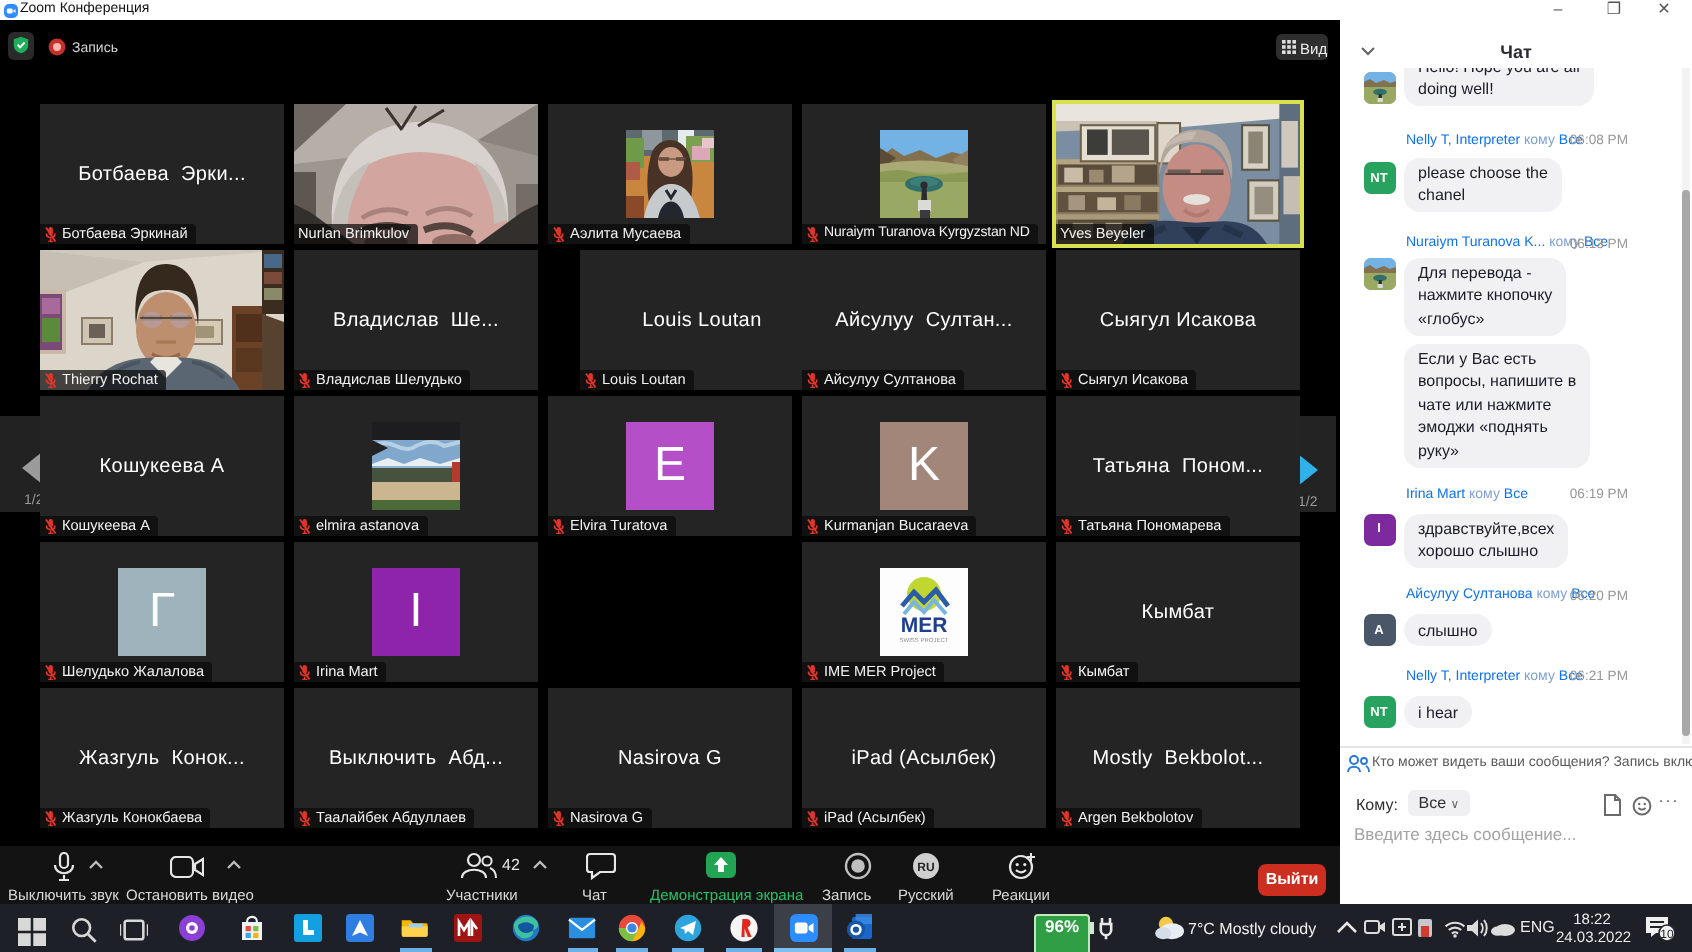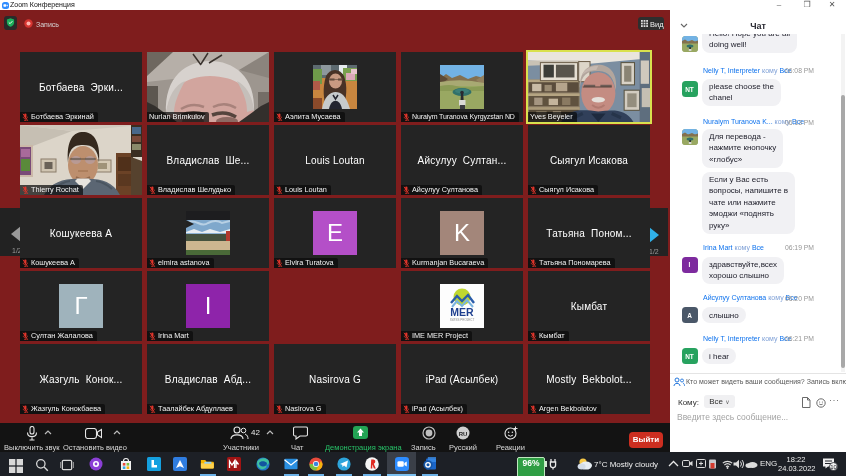--- a/index.html
+++ b/index.html
@@ -5,21 +5,21 @@
 html,body{width:846px;height:476px;overflow:hidden;background:#000}
 #page{position:absolute;top:0;left:0;width:846px;height:476px;font-family:"Liberation Sans",sans-serif;background:#1a1a1a}
 .abs{position:absolute}
 
 #titlebar{position:absolute;left:0;top:0;width:846px;height:10px;background:#fff;color:#0f0f0f}
 #titlebar .t{position:absolute;left:10px;top:1px;font-size:7px;color:#111}
 .zoomicon{position:absolute;border-radius:2.5px;background:#2d8cff}
 .zoomicon svg{position:absolute;left:0;top:0}
 .wc{position:absolute;top:0;width:12px;height:10px;color:#555;font-size:8px;text-align:center;line-height:10px}
 
-#video{position:absolute;left:0;top:10px;width:670px;height:442px;background:#7f1d1d}
+#video{position:absolute;left:0;top:10px;width:670px;height:442px;background:#000000}
 .tile{position:absolute;width:122px;height:70px;background:#242424;overflow:hidden}
 .nm{position:absolute;left:0;top:0;width:100%;height:100%;display:flex;align-items:center;justify-content:center;color:#fff;font-weight:normal;font-size:10px;letter-spacing:.2px;white-space:pre}
 .lbl{position:absolute;left:0;bottom:0;max-width:100%;background:rgba(10,10,10,.72);border-radius:0 2px 0 0;height:10.5px;display:flex;align-items:center;padding:0 4px 0 2px;color:#f2f2f2;font-size:7.3px;white-space:nowrap;overflow:hidden}
 .lbl .mi{display:inline-block;width:6px;height:8px;margin-right:3px;flex:none}
 .av{position:absolute;left:39px;top:13px;width:44px;height:44px;display:flex;align-items:center;justify-content:center;color:#fff;font-size:24px}
 
 #toolbar{position:absolute;left:0;top:423px;width:670px;height:29px;background:#131313}
 .tbi{position:absolute;color:#d9d9d9;font-size:7.5px;text-align:center;white-space:nowrap}
 
 #chat{position:absolute;left:670px;top:10px;width:176px;height:442px;background:#fff;color:#232333}
@@ -266,21 +266,21 @@
         <div class="nm">Владислав  Ше...</div>
         <div class="lbl">
           <span class="mi"><svg width="6.5" height="8.5" viewBox="0 0 13 17">
               <rect x="4.5" y="1" width="4.4" height="8.5" rx="2.2" fill="#e0352b"></rect>
               <path d="M2.5 7.5 c0 5.4 8.4 5.4 8.4 0 M6.7 12.8 v2 M4.2 15.5 h5" stroke="#e0352b" stroke-width="1.7" fill="none"></path>
               <path d="M2 1.5 11.5 15.5" stroke="#e0352b" stroke-width="1.9"></path>
             </svg></span>
           <span>Владислав Шелудько</span>
         </div>
       </div>
-    <div class="tile" style="left:274px;top:115px;">
+    <div class="tile" style="left:290px;top:115px;">
         <div class="nm">Louis Loutan</div>
         <div class="lbl">
           <span class="mi"><svg width="6.5" height="8.5" viewBox="0 0 13 17">
               <rect x="4.5" y="1" width="4.4" height="8.5" rx="2.2" fill="#e0352b"></rect>
               <path d="M2.5 7.5 c0 5.4 8.4 5.4 8.4 0 M6.7 12.8 v2 M4.2 15.5 h5" stroke="#e0352b" stroke-width="1.7" fill="none"></path>
               <path d="M2 1.5 11.5 15.5" stroke="#e0352b" stroke-width="1.9"></path>
             </svg></span>
           <span>Louis Loutan</span>
         </div>
       </div>
@@ -375,21 +375,21 @@
         </div>
       </div>
     <div class="tile" style="left:20px;top:261px;">
         <div class="av" style="background:#9fb3bc">Г</div>
         <div class="lbl">
           <span class="mi"><svg width="6.5" height="8.5" viewBox="0 0 13 17">
               <rect x="4.5" y="1" width="4.4" height="8.5" rx="2.2" fill="#e0352b"></rect>
               <path d="M2.5 7.5 c0 5.4 8.4 5.4 8.4 0 M6.7 12.8 v2 M4.2 15.5 h5" stroke="#e0352b" stroke-width="1.7" fill="none"></path>
               <path d="M2 1.5 11.5 15.5" stroke="#e0352b" stroke-width="1.9"></path>
             </svg></span>
-          <span>Султан Жалалова</span>
+          <span>Шелудько Жалалова</span>
         </div>
       </div>
     <div class="tile" style="left:147px;top:261px;">
         <div class="av" style="background:#8e24aa">I</div>
         <div class="lbl">
           <span class="mi"><svg width="6.5" height="8.5" viewBox="0 0 13 17">
               <rect x="4.5" y="1" width="4.4" height="8.5" rx="2.2" fill="#e0352b"></rect>
               <path d="M2.5 7.5 c0 5.4 8.4 5.4 8.4 0 M6.7 12.8 v2 M4.2 15.5 h5" stroke="#e0352b" stroke-width="1.7" fill="none"></path>
               <path d="M2 1.5 11.5 15.5" stroke="#e0352b" stroke-width="1.9"></path>
             </svg></span>
@@ -432,21 +432,21 @@
         <div class="lbl">
           <span class="mi"><svg width="6.5" height="8.5" viewBox="0 0 13 17">
               <rect x="4.5" y="1" width="4.4" height="8.5" rx="2.2" fill="#e0352b"></rect>
               <path d="M2.5 7.5 c0 5.4 8.4 5.4 8.4 0 M6.7 12.8 v2 M4.2 15.5 h5" stroke="#e0352b" stroke-width="1.7" fill="none"></path>
               <path d="M2 1.5 11.5 15.5" stroke="#e0352b" stroke-width="1.9"></path>
             </svg></span>
           <span>Жазгуль Конокбаева</span>
         </div>
       </div>
     <div class="tile" style="left:147px;top:334px;">
-        <div class="nm">Владислав  Абд...</div>
+        <div class="nm">Выключить  Абд...</div>
         <div class="lbl">
           <span class="mi"><svg width="6.5" height="8.5" viewBox="0 0 13 17">
               <rect x="4.5" y="1" width="4.4" height="8.5" rx="2.2" fill="#e0352b"></rect>
               <path d="M2.5 7.5 c0 5.4 8.4 5.4 8.4 0 M6.7 12.8 v2 M4.2 15.5 h5" stroke="#e0352b" stroke-width="1.7" fill="none"></path>
               <path d="M2 1.5 11.5 15.5" stroke="#e0352b" stroke-width="1.9"></path>
             </svg></span>
           <span>Таалайбек Абдуллаев</span>
         </div>
       </div>
     <div class="tile" style="left:274px;top:334px;">

